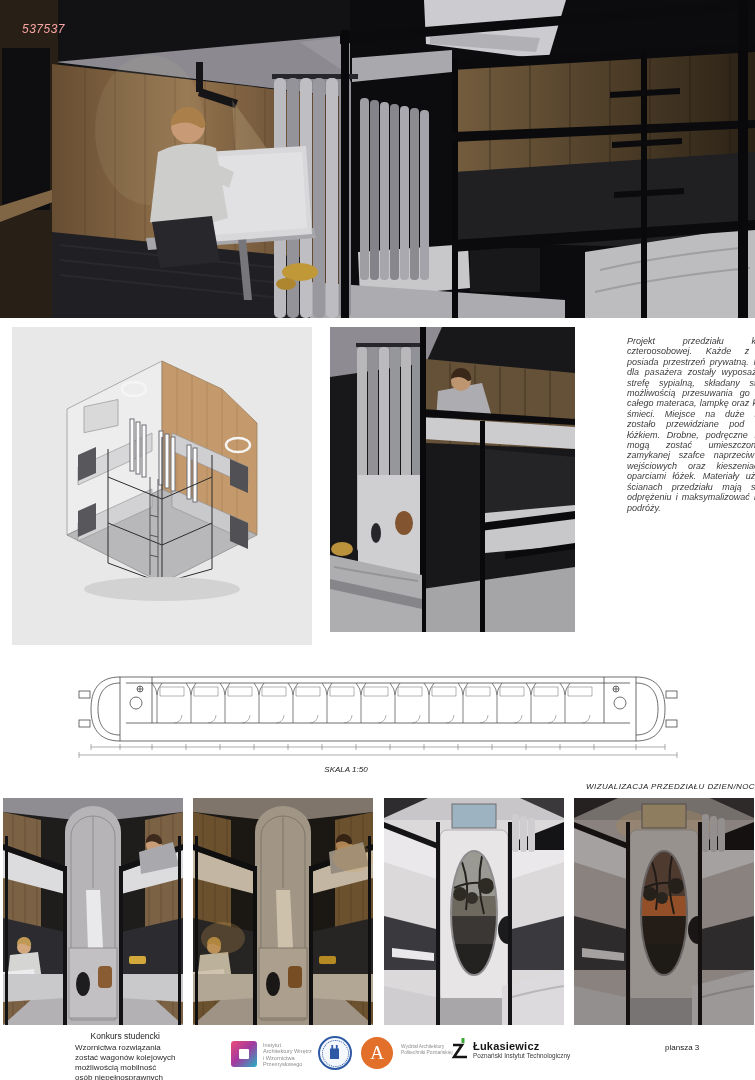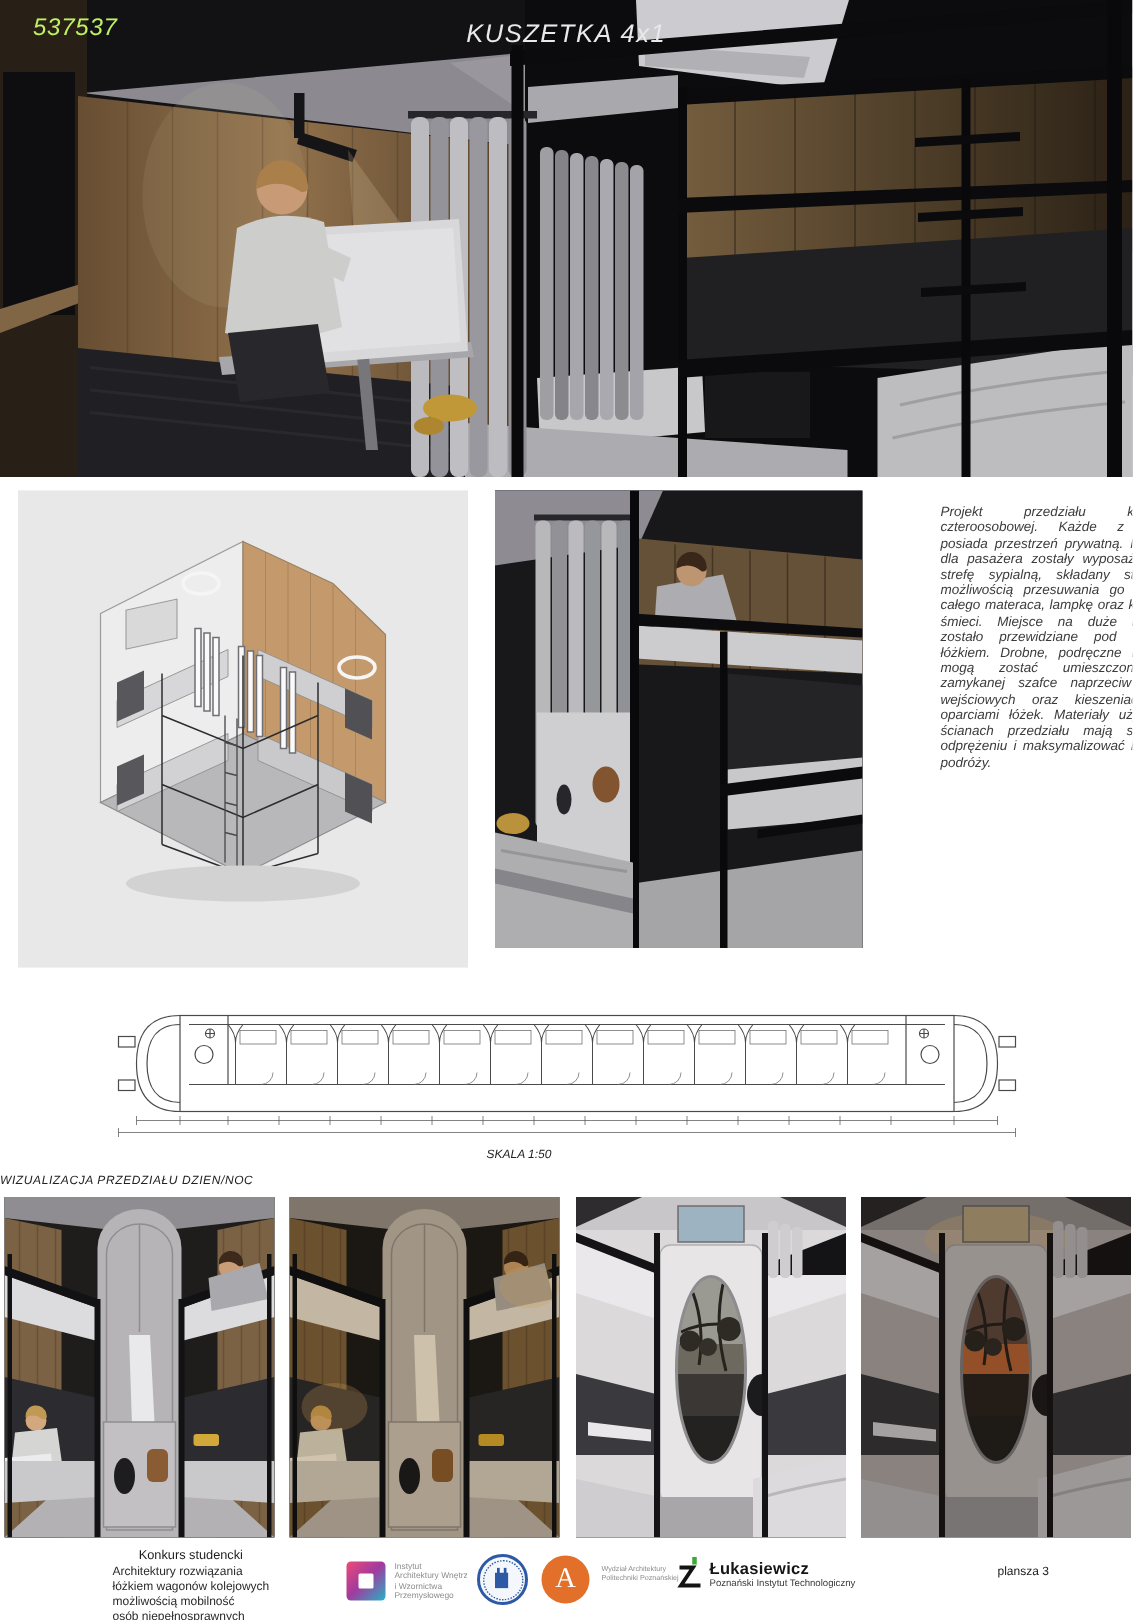--- a/index.html
+++ b/index.html
@@ -3,33 +3,33 @@
 <meta charset="utf-8">
 <style>
   html,body{margin:0;padding:0;background:#ffffff;}
   .board{position:relative;width:755px;height:1080px;background:#ffffff;overflow:hidden;
          font-family:"Liberation Sans",sans-serif;}
   .abs{position:absolute;}
   .ital{font-style:italic;}
   
   .hero{left:0;top:0;width:755px;height:318px;background:#141417;}
   .hero svg{display:block;}
-  .entry-number{left:22px;top:10px;font-size:16px;color:#bef264;letter-spacing:.5px;}
+  .entry-number{left:22px;top:22px;font-size:12px;color:#fca5a5;letter-spacing:.5px;}
   .hero-title{left:0;top:13px;width:755px;text-align:center;color:#e9e9ec;font-size:17px;letter-spacing:1px;}
   
   .axon-panel{left:12px;top:327px;width:300px;height:318px;background:#e9e8e8;}
   .axon-label{left:30px;top:615px;font-size:8px;color:#3a3a3a;letter-spacing:.4px;}
   .detail-render{left:330px;top:327px;width:245px;height:305px;background:#17171a;}
   .description{left:627px;top:336px;width:157px;font-size:9px;line-height:10.4px;color:#3c3c3c;
                text-align:justify;}
   
   .plan-title{left:0;top:656px;width:755px;text-align:center;font-size:8px;color:#222;letter-spacing:.5px;}
   .plan-draw{left:78px;top:667px;width:600px;height:92px;}
   .scale-label{left:0;top:765px;width:692px;text-align:center;font-size:8px;color:#222;}
-  .viz-title{left:0;top:782px;width:755px;text-align:left;font-size:8px;color:#222;letter-spacing:.4px;}
+  .viz-title{left:0;top:782px;width:755px;text-align:right;font-size:8px;color:#222;letter-spacing:.4px;}
   
   .viz{top:798px;width:180px;height:227px;overflow:hidden;background:#222;}
   .viz svg{display:block;}
   .viz-room.night svg{filter:brightness(.78) sepia(.32) saturate(1.5);}
   .viz-door{--sky:#9a9a93;--horizon:#6e695f;--low:#3a3734;--glow:0;--ov:rgba(0,0,0,0);
             --wall:#dbd9da;--door:#e7e5e6;--ceil:#c8c6c8;--pic:#9db3c2;}
   .viz-door.night{--sky:#6a5044;--horizon:#cf7038;--low:#2c2520;--glow:.38;--ov:rgba(22,11,5,.32);
             --wall:#c0bab7;--door:#d6d2d0;--ceil:#a29e9c;--pic:#c9b389;}
   
   .f-block{left:75px;top:1031px;color:#1d1d1d;}
@@ -174,21 +174,20 @@
       <polygon points="212,162 234,172 229,188 207,177" fill="#dadad8"></polygon>
       <circle cx="188" cy="126" r="17" fill="#d5a47e"></circle>
       <path d="M171,126 a17,17 0 0 1 34,-4 q2,6 -4,6 q-14,-10 -30,-2 z" fill="#b5874f"></path>
       <polygon points="152,222 212,216 220,262 160,268" fill="#2b2b2f"></polygon>
       <ellipse cx="300" cy="272" rx="18" ry="9" fill="#cda23c"></ellipse>
       <ellipse cx="286" cy="284" rx="10" ry="6" fill="#b88f32"></ellipse>
 
       <rect x="0" y="0" width="755" height="318" fill="#000000" opacity="0.06"></rect>
     </svg>
     <div class="abs entry-number ital">537537</div>
-    <div class="abs hero-title ital">KUSZETKA 4x1</div>
   </div>
 
   <div class="abs axon-panel">
     <svg width="300" height="318" viewBox="0 0 300 318">
       <rect x="0" y="0" width="300" height="318" fill="#e9e8e8"></rect>
 
       <polygon points="55,82 150,34 150,162 55,208" fill="#ededee" stroke="#9a9a9a" stroke-width="0.8"></polygon>
       <polygon points="150,34 210,62 245,96 245,208 150,162" fill="#c49a6c" stroke="#9a8262" stroke-width="0.8"></polygon>
       <g stroke="#a5805a" stroke-width="0.7" opacity="0.8">
         <line x1="165" y1="41" x2="165" y2="168"></line>
@@ -612,22 +611,22 @@
       <path d="M124,200 q30,-8 56,-12" stroke="#b9b7b9" stroke-width="2" fill="none"></path>
       <polygon points="0,188 56,200 56,227 0,227" fill="#cfcdcf"></polygon>
       <rect x="52" y="24" width="4" height="203" fill="#141416"></rect>
       <rect x="124" y="24" width="4" height="203" fill="#141416"></rect>
       <rect width="180" height="227" fill="var(--ov)"></rect>
     </svg>
   </div>
 
   <div class="abs f-block">
     <div class="f-title">Konkurs studencki</div>
-    <div class="f-line">Architektury rozwiązania</div>
-    <div class="f-line">łóżkiem wagonów kolejowych</div>
+    <div class="f-line">Wzornictwa rozwiązania</div>
+    <div class="f-line">zostać wagonów kolejowych</div>
     <div class="f-line">możliwością mobilność</div>
     <div class="f-line">osób niepełnosprawnych</div>
   </div>
 
   <div class="abs logo-iaw">
       <div class="hole"></div>
     </div>
   <div class="abs logo-iaw-text">
     <div>Instytut</div>
     <div>Architektury Wnętrz</div>

